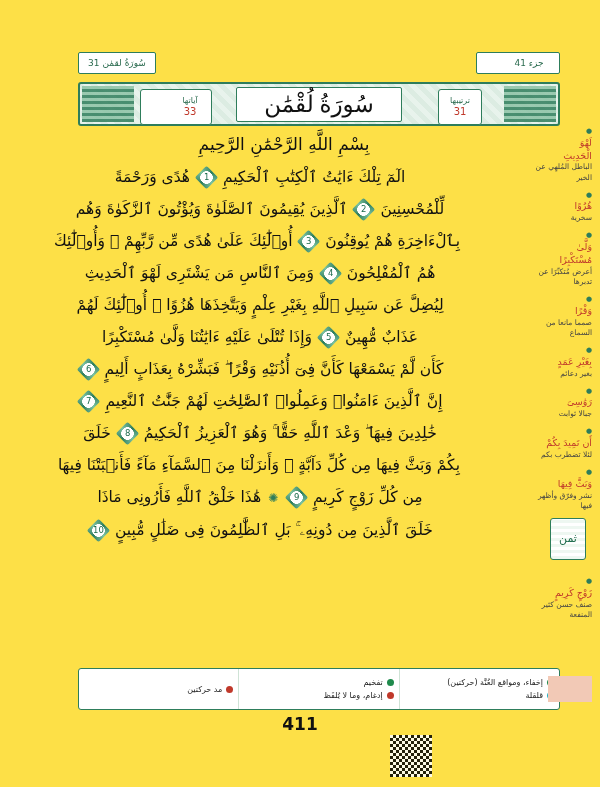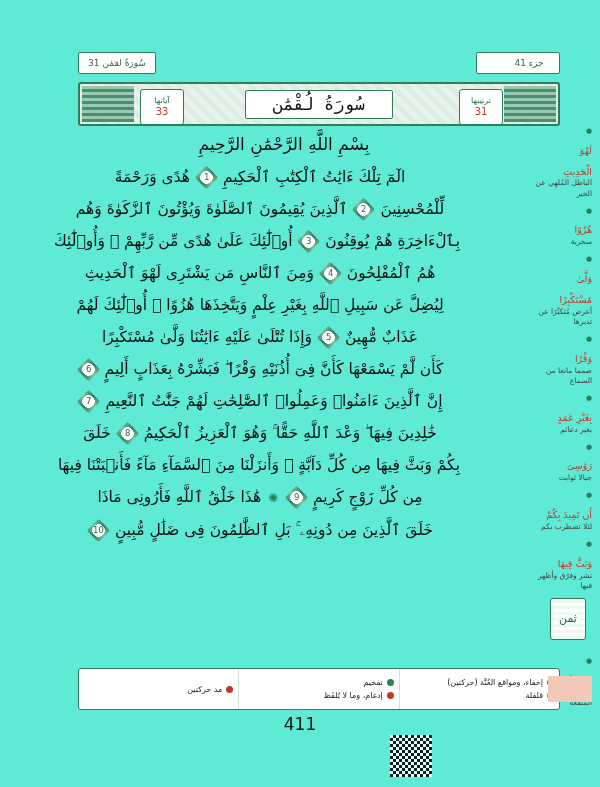--- a/index.html
+++ b/index.html
@@ -12,21 +12,21 @@
     height: 787px;
     font-family: "DejaVu Sans", sans-serif;
     color: #111;
     position: relative;
     overflow: hidden;
   }
 
   .page {
     position: absolute;
     inset: 0;
-    background: #5eead4;
+    background: #fde047;
   }
 
   
   .top-bar {
     position: absolute;
     top: 52px;
     left: 78px;
     right: 40px;
     height: 22px;
   }
@@ -75,46 +75,46 @@
     opacity: .85;
   }
   .title-band .ornament.l { left: 2px; }
   .title-band .ornament.r { right: 2px; }
 
   .title-center {
     background: #ffffff;
     border: 1px solid #2e7d5b;
     border-radius: 2px;
     padding: 3px 27px;
-    font-size: 17px;
+    font-size: 23px;
     color: #111;
     direction: rtl;
-    font-family: Liberation Mono, monospace;
+    font-family: Liberation Serif, serif;
     z-index: 2;
   }
   .title-chip {
     position: absolute;
     width: 42px;
     height: 34px;
     background: #ffffff;
     border: 1px solid #2e7d5b;
     border-radius: 3px;
     font-size: 8px;
     color: #2a6b4f;
     display: flex;
     flex-direction: column;
     align-items: center;
     justify-content: center;
     line-height: 1.25;
     z-index: 3;
     direction: rtl;
   }
   .title-chip .num { color: #c0392b; font-size: 10px; }
-  .title-chip.left { left: 60px; top: 5px; }
-  .title-chip.right { right: 55px; top: 5px; }
+  .title-chip.left { left: 60px; top: 5px; padding-left: 28px; }
+  .title-chip.right { right: 76px; top: 5px; }
 
   
   .basmala {
     position: absolute;
     top: 134px;
     left: 78px;
     right: 110px;
     text-align: center;
     font-size: 17px;
     direction: rtl;
@@ -178,21 +178,20 @@
     line-height: 1.35;
     color: #333;
   }
   .note {
     margin-bottom: 7px;
   }
   .note .head {
     color: #c0392b;
     font-size: 9.5px;
     display: block;
-    margin-top: 8px;
   }
   .note .body {
     color: #444;
     display: block;
     font-size: 7.5px;
   }
   .note .bullet {
     color: #2e7d5b;
     font-size: 7px;
   }
@@ -254,21 +253,21 @@
   .dot.orange { background: #e08a1e; }
 
   
   .page-number {
     position: absolute;
     top: 714px;
     left: 0;
     right: 0;
     text-align: center;
     font-size: 17px;
-    font-weight: normal;
+    font-weight: bold;
     color: #111;
   }
 
   
   .qr {
     position: absolute;
     left: 390px;
     top: 735px;
     width: 42px;
     height: 42px;

